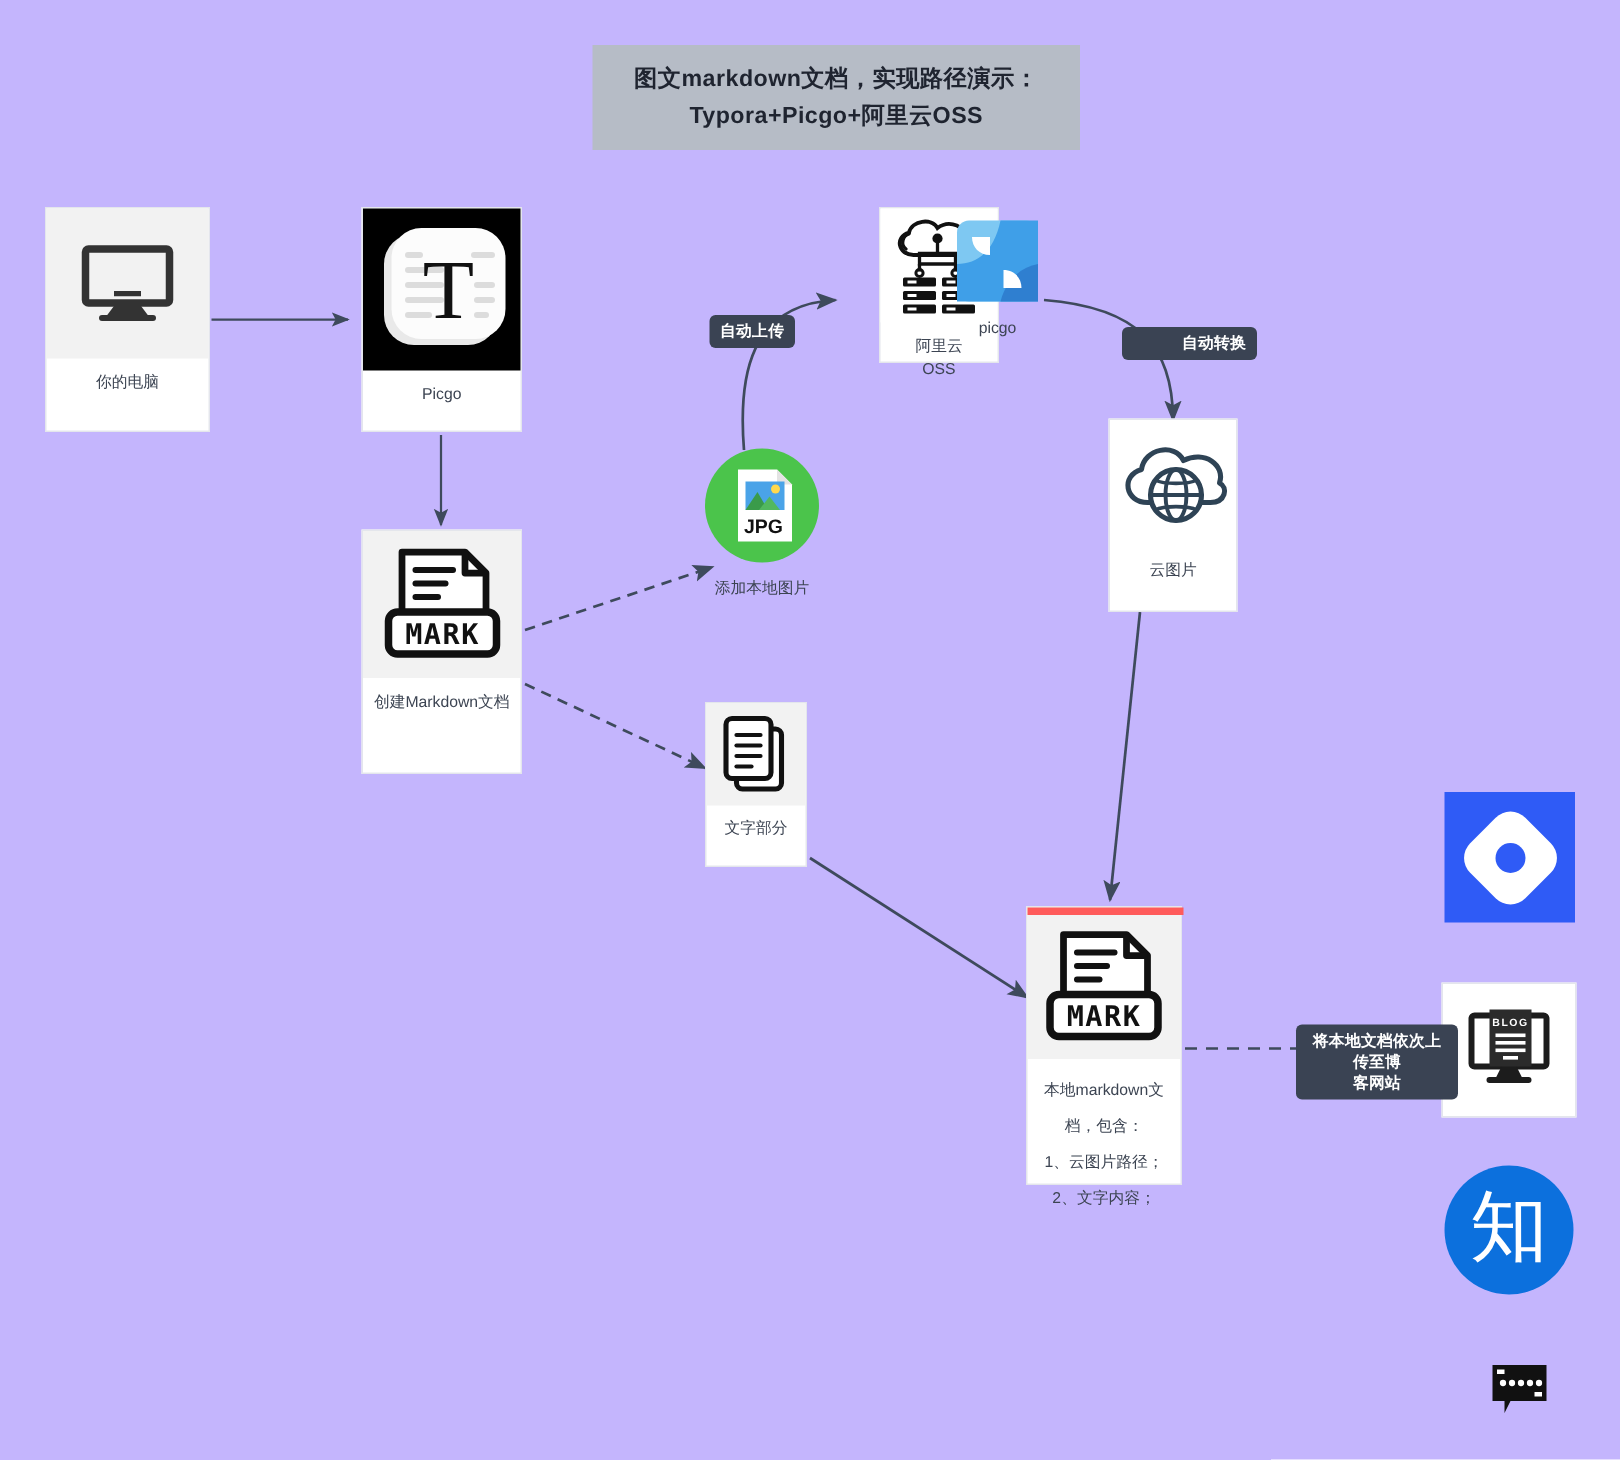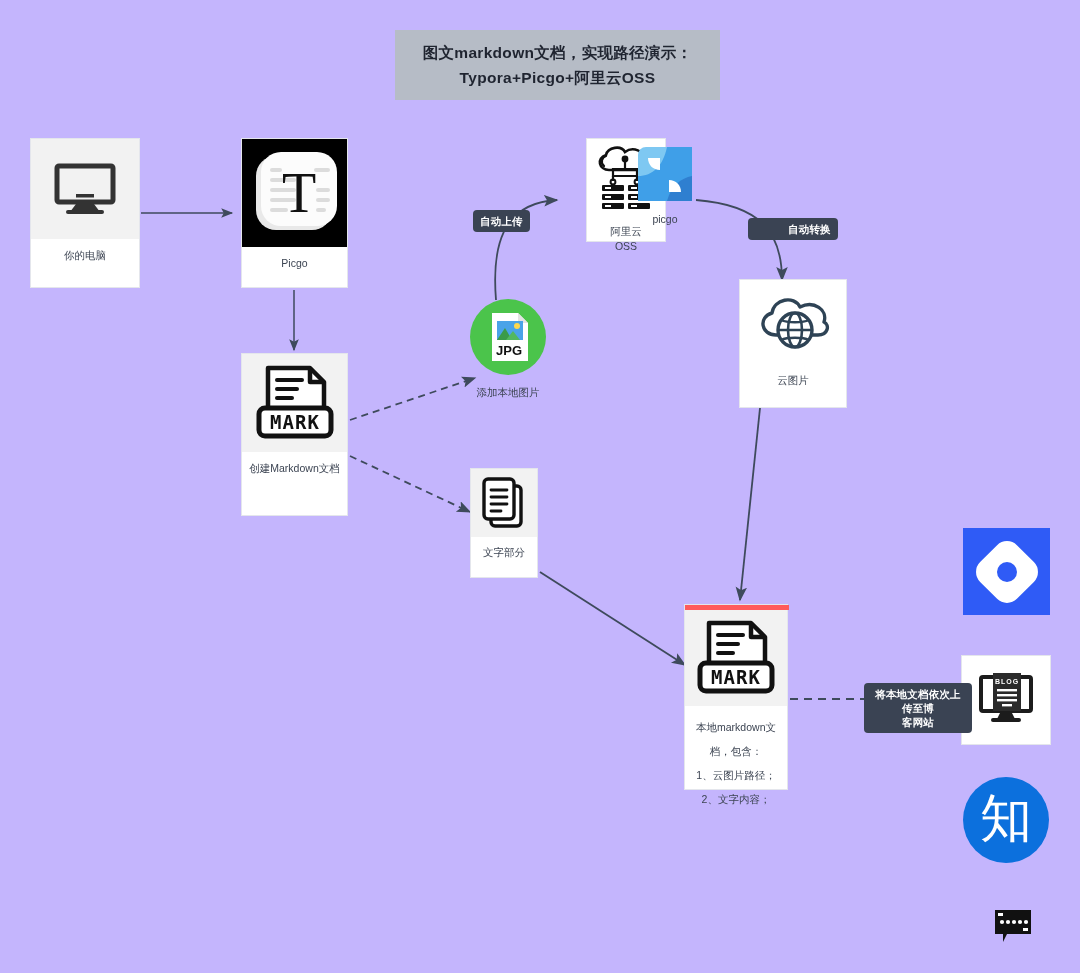--- a/index.html
+++ b/index.html
@@ -245,21 +245,21 @@
         <rect x="1" y="1" width="54" height="54" rx="8" fill="#7ec8f2"></rect>
         <path d="M1,30 C16,30 26,20 30,1 L55,1 L55,55 L1,55 z" fill="#3f9fe8"></path>
         <path d="M30,55 C34,40 44,32 55,30 L55,55 z" fill="#2f7fd0"></path>
         <path d="M11,12 L23,12 L23,24 C16,24 11,19 11,12 z" fill="#ffffff"></path>
         <path d="M44,46 L32,46 L32,34 C39,34 44,39 44,46 z" fill="#ffffff"></path>
       </svg>
     </div>
     <div class="caption" style="padding-top:9px;">picgo</div>
   </div>
 
-  <div class="node" style="left:739px; top:279px; width:108px; height:129px;">
+  <div class="node" style="left:739px; top:279px; width:86px; height:129px;">
     <div class="art white" style="height:84px;">
       <svg width="78" height="62" viewBox="0 0 78 62" xmlns="http://www.w3.org/2000/svg">
         <path d="M22,44 C7,44 4,26 18,22 C20,8 40,4 46,16 C60,9 74,19 70,31 C76,34 74,44 64,44 z" fill="none" stroke="#2e4355" stroke-width="3.4" stroke-linejoin="round"></path>
         <circle cx="41" cy="39" r="17" fill="#ffffff" stroke="#2e4355" stroke-width="3.4"></circle>
         <ellipse cx="41" cy="39" rx="7" ry="17" fill="none" stroke="#2e4355" stroke-width="2.6"></ellipse>
         <line x1="24" y1="39" x2="58" y2="39" stroke="#2e4355" stroke-width="2.6"></line>
         <path d="M27,29 C33,32 49,32 55,29" fill="none" stroke="#2e4355" stroke-width="2.4"></path>
         <path d="M27,49 C33,46 49,46 55,49" fill="none" stroke="#2e4355" stroke-width="2.4"></path>
       </svg>
     </div>

